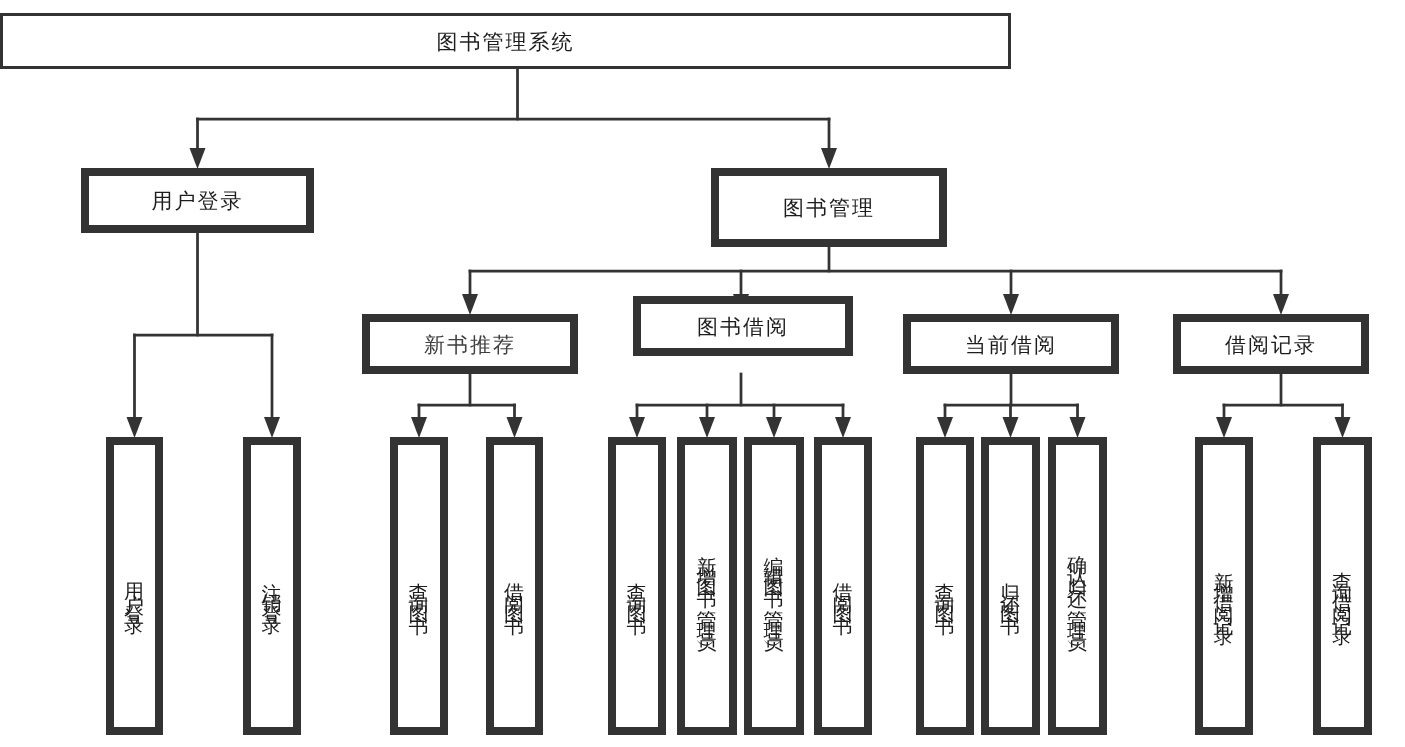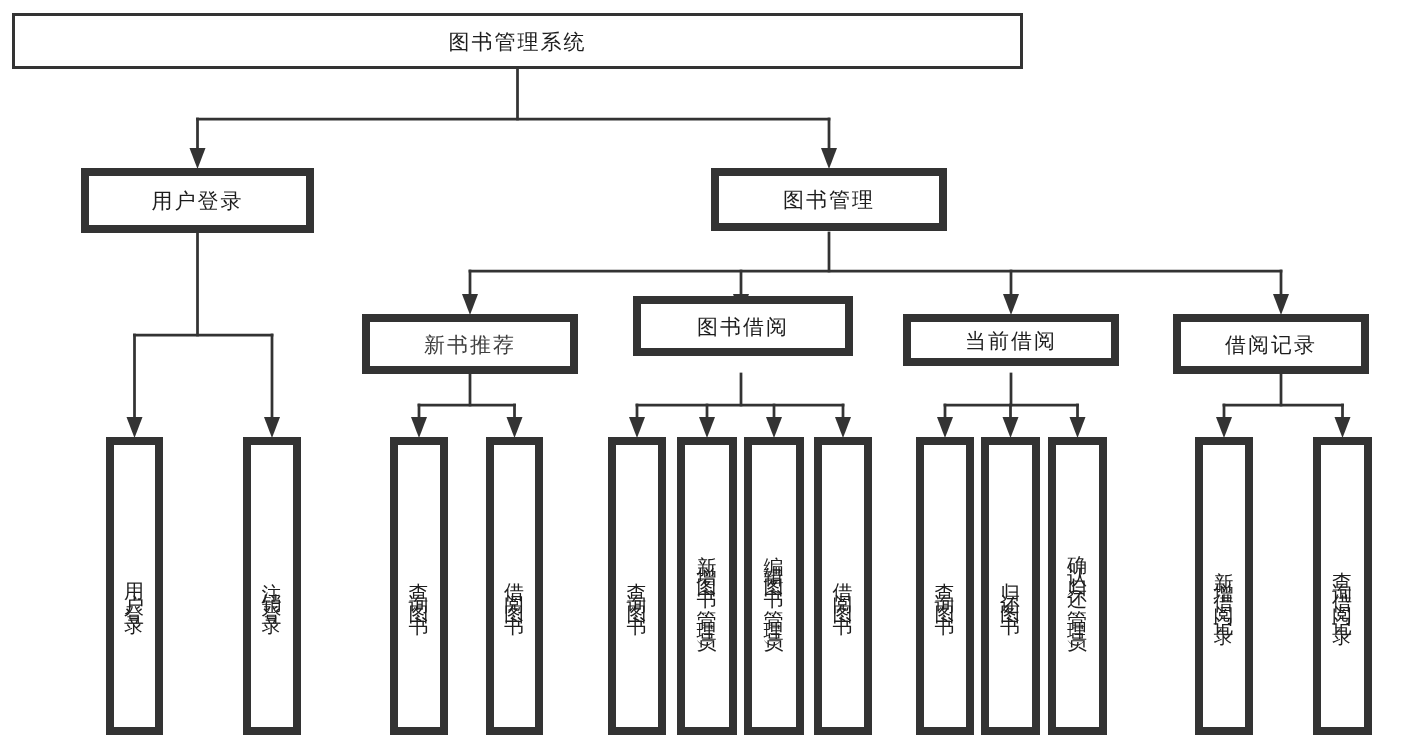--- a/index.html
+++ b/index.html
@@ -113,26 +113,26 @@
       <line x1="1077.5" y1="405" x2="1077.5" y2="418" stroke="#333333" stroke-width="2.75" stroke-linecap="square"></line>
       <polygon points="1077.5,438 1069.5,417 1085.5,417" fill="#333333"></polygon>
       <line x1="1281" y1="374" x2="1281" y2="405" stroke="#333333" stroke-width="2.75" stroke-linecap="square"></line>
       <line x1="1224" y1="405" x2="1342.5" y2="405" stroke="#333333" stroke-width="2.75" stroke-linecap="square"></line>
       <line x1="1224" y1="405" x2="1224" y2="418" stroke="#333333" stroke-width="2.75" stroke-linecap="square"></line>
       <polygon points="1224,438 1216,417 1232,417" fill="#333333"></polygon>
       <line x1="1342.5" y1="405" x2="1342.5" y2="418" stroke="#333333" stroke-width="2.75" stroke-linecap="square"></line>
       <polygon points="1342.5,438 1334.5,417 1350.5,417" fill="#333333"></polygon>
     </svg>
   <div id="nodes">
-      <div class="node horizontal root" style="left: 12px; top: 13px; width: 1011px; height: 56px; border-color: rgb(51, 51, 51); color: rgb(29, 29, 29);">图书管理系统</div>
+      <div class="node horizontal root" style="left: 0; top: 13px; width: 1011px; height: 56px; border-color: rgb(51, 51, 51); color: rgb(29, 29, 29);">图书管理系统</div>
       <div class="node horizontal" style="left: 81px; top: 168px; width: 233px; height: 65px; border-color: rgb(51, 51, 51); color: rgb(29, 29, 29);">用户登录</div>
-      <div class="node horizontal" style="left: 711px; top: 168px; width: 236px; height: 63px; border-color: rgb(51, 51, 51); color: rgb(29, 29, 29);">图书管理</div>
+      <div class="node horizontal" style="left: 711px; top: 168px; width: 236px; height: 79px; border-color: rgb(51, 51, 51); color: rgb(29, 29, 29);">图书管理</div>
       <div class="node horizontal" style="left: 362px; top: 314px; width: 216px; height: 60px; border-color: rgb(51, 51, 51); color: #404040;">新书推荐</div>
       <div class="node horizontal" style="left: 633px; top: 296px; width: 220px; height: 60px; border-color: rgb(51, 51, 51); color: rgb(29, 29, 29);">图书借阅</div>
-      <div class="node horizontal" style="left: 903px; top: 314px; width: 216px; height: 52px; border-color: rgb(51, 51, 51); color: rgb(29, 29, 29);">当前借阅</div>
+      <div class="node horizontal" style="left: 903px; top: 314px; width: 216px; height: 60px; border-color: rgb(51, 51, 51); color: rgb(29, 29, 29);">当前借阅</div>
       <div class="node horizontal" style="left: 1173px; top: 314px; width: 196px; height: 60px; border-color: rgb(51, 51, 51); color: rgb(29, 29, 29);">借阅记录</div>
       <div class="node vertical" style="left: 106px; top: 437px; width: 57px; height: 298px; border-color: rgb(51, 51, 51); color: rgb(29, 29, 29);">用户登录</div>
       <div class="node vertical" style="left: 243px; top: 437px; width: 58px; height: 298px; border-color: rgb(51, 51, 51); color: rgb(29, 29, 29);">注销登录</div>
       <div class="node vertical" style="left: 390px; top: 437px; width: 58px; height: 298px; border-color: rgb(51, 51, 51); color: rgb(29, 29, 29);">查询图书</div>
       <div class="node vertical" style="left: 486px; top: 437px; width: 57px; height: 298px; border-color: rgb(51, 51, 51); color: rgb(29, 29, 29);">借阅图书</div>
       <div class="node vertical" style="left: 608px; top: 437px; width: 58px; height: 298px; border-color: rgb(51, 51, 51); color: rgb(29, 29, 29);">查询图书</div>
       <div class="node vertical" style="left: 677px; top: 437px; width: 60px; height: 298px; border-color: rgb(51, 51, 51); color: rgb(29, 29, 29);">新增图书（管理员）</div>
       <div class="node vertical" style="left: 744px; top: 437px; width: 60px; height: 298px; border-color: rgb(51, 51, 51); color: rgb(29, 29, 29);">编辑图书（管理员）</div>
       <div class="node vertical" style="left: 814px; top: 437px; width: 58px; height: 298px; border-color: rgb(51, 51, 51); color: rgb(29, 29, 29);">借阅图书</div>
       <div class="node vertical" style="left: 916px; top: 437px; width: 58px; height: 298px; border-color: rgb(51, 51, 51); color: rgb(29, 29, 29);">查询图书</div>

